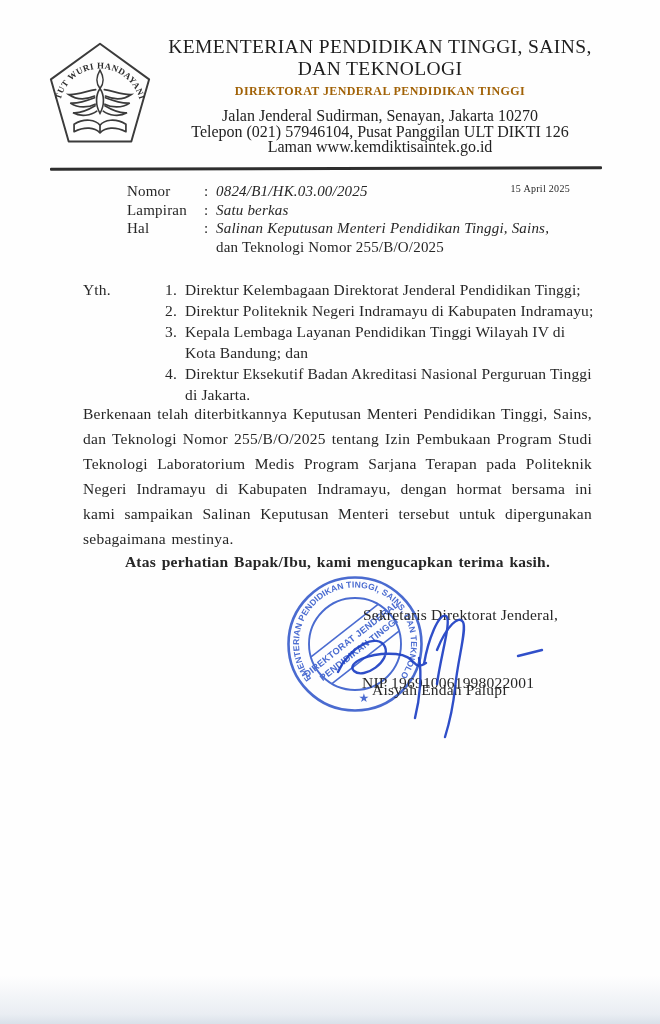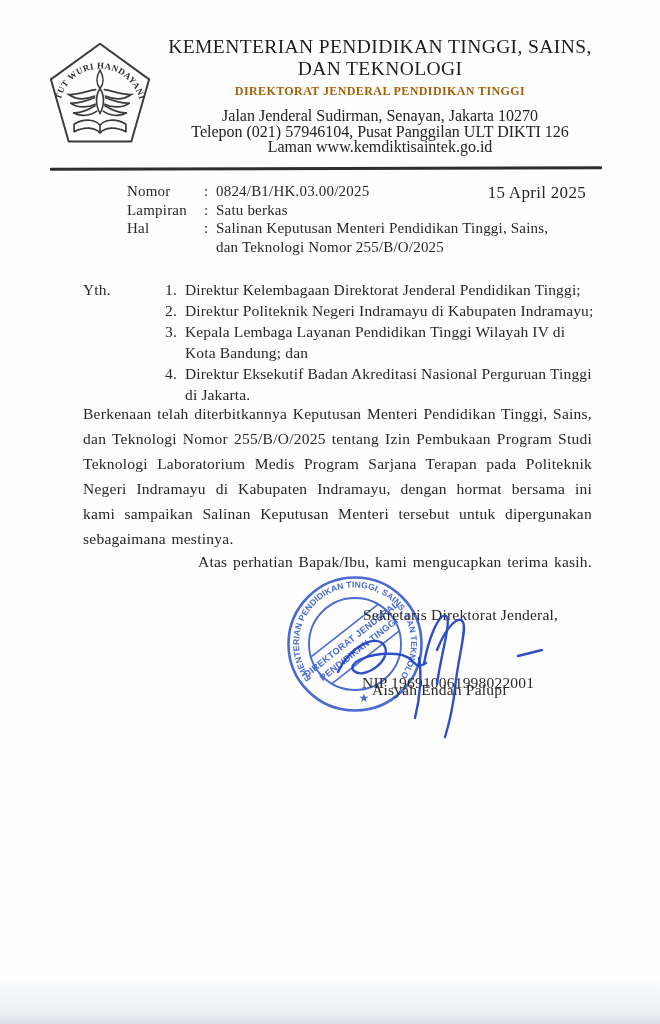--- a/index.html
+++ b/index.html
@@ -29,39 +29,39 @@
   .divider{
     position:absolute;left:50px;top:167px;width:552px;height:2.5px;
     background:#2e2e2e;border-radius:1px;
     transform:rotate(-.15deg);
   }
   
   .meta{position:absolute;left:83px;top:182px;width:400px;font-size:15px;letter-spacing:.2px;margin-left:44px;}
   .meta-row{display:flex;line-height:18.5px;}
   .meta-label{width:77px;flex:0 0 77px;}
   .meta-colon{width:12px;flex:0 0 12px;}
-  .meta-value{white-space:nowrap;}
+  .meta-value{white-space:nowrap;font-style:italic;}
   .meta-wrap{margin-left:89px;line-height:18.5px;}
-  .letter-date{position:absolute;left:456px;top:183px;width:130px;text-align:right;font-size:17px;letter-spacing:.3px;}
+  .letter-date{position:absolute;left:440px;top:183px;width:130px;text-align:right;font-size:10px;letter-spacing:.3px;}
   
   .recipients{position:absolute;left:83px;top:279px;width:515px;font-size:15.5px;letter-spacing:.15px;}
   .recipients-inner{display:flex;}
   .yth{width:82px;flex:0 0 82px;line-height:21px;}
   .rcpt-list{width:432px;}
   .rcpt-item{display:flex;line-height:21px;}
   .rcpt-num{width:20px;flex:0 0 20px;}
   .rcpt-text{width:412px;}
   
   .para{
     position:absolute;left:83px;width:509px;
     font-size:15.5px;line-height:25px;letter-spacing:.25px;word-spacing:1.5px;
     text-align:justify;color:#262626;
   }
   .para-1{top:401px;}
-  .para-2{top:549px;text-align:right;}
+  .para-2{top:549px;text-align:center;font-weight:bold;}
   
   .stamp{position:absolute;left:280px;top:569px;width:150px;height:150px;z-index:1;opacity:.85;}
   .sig-title{position:absolute;left:363px;top:606px;font-size:15.5px;letter-spacing:.2px;z-index:2;}
   .sig-name{position:absolute;left:372px;top:681px;font-size:15.5px;letter-spacing:.2px;z-index:2;}
   .sig-nip{position:absolute;left:362px;top:674px;font-size:15.5px;letter-spacing:.2px;z-index:2;}
   .signature-ink{position:absolute;left:322px;top:592px;width:250px;height:150px;z-index:3;pointer-events:none;}
 </style>
 </head>
 <body>
 

